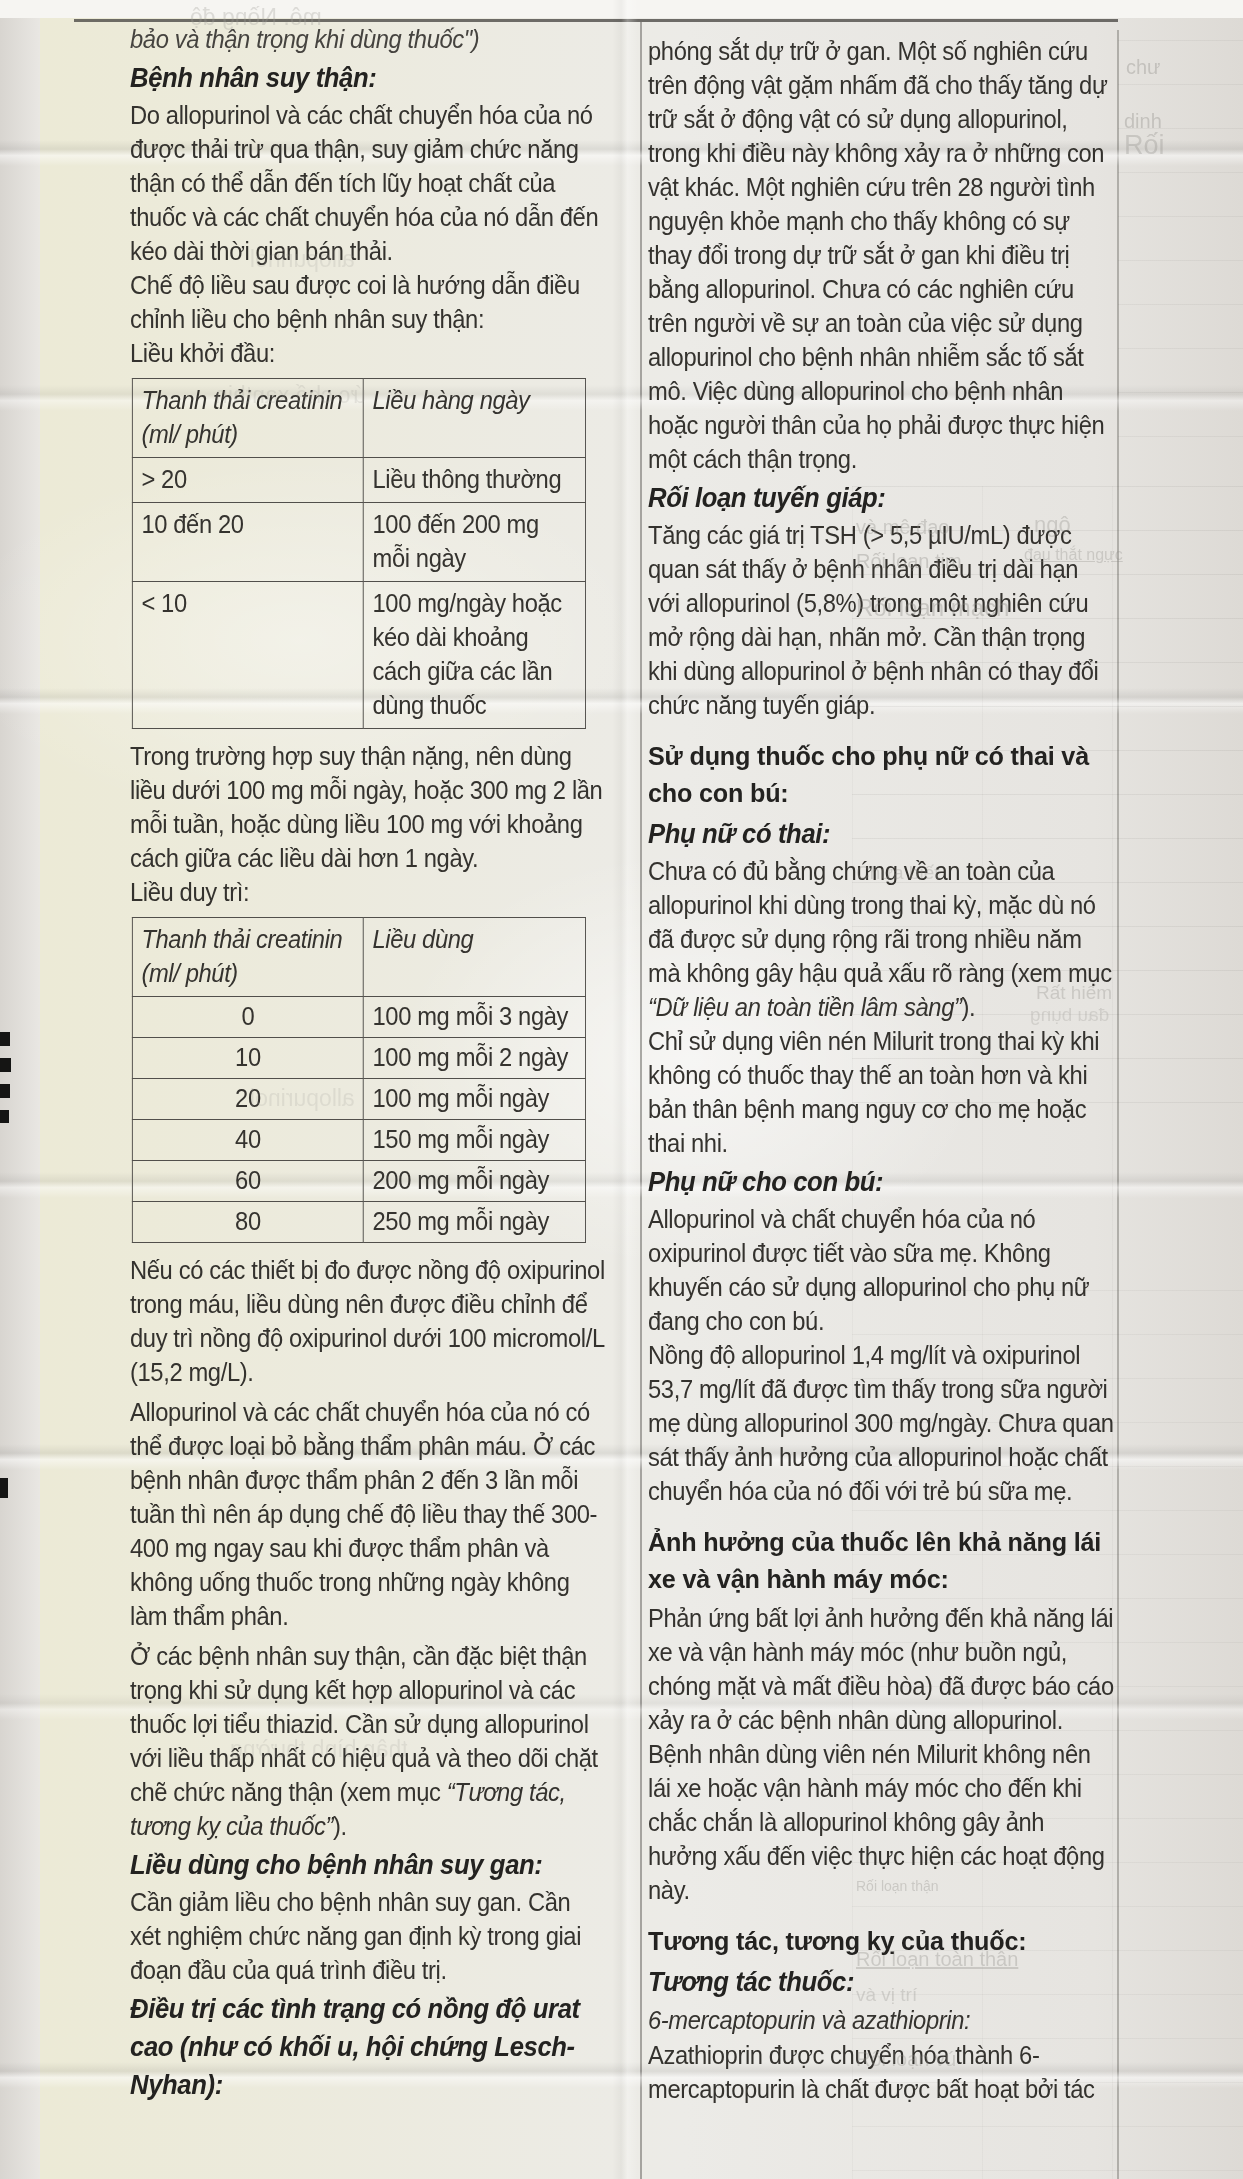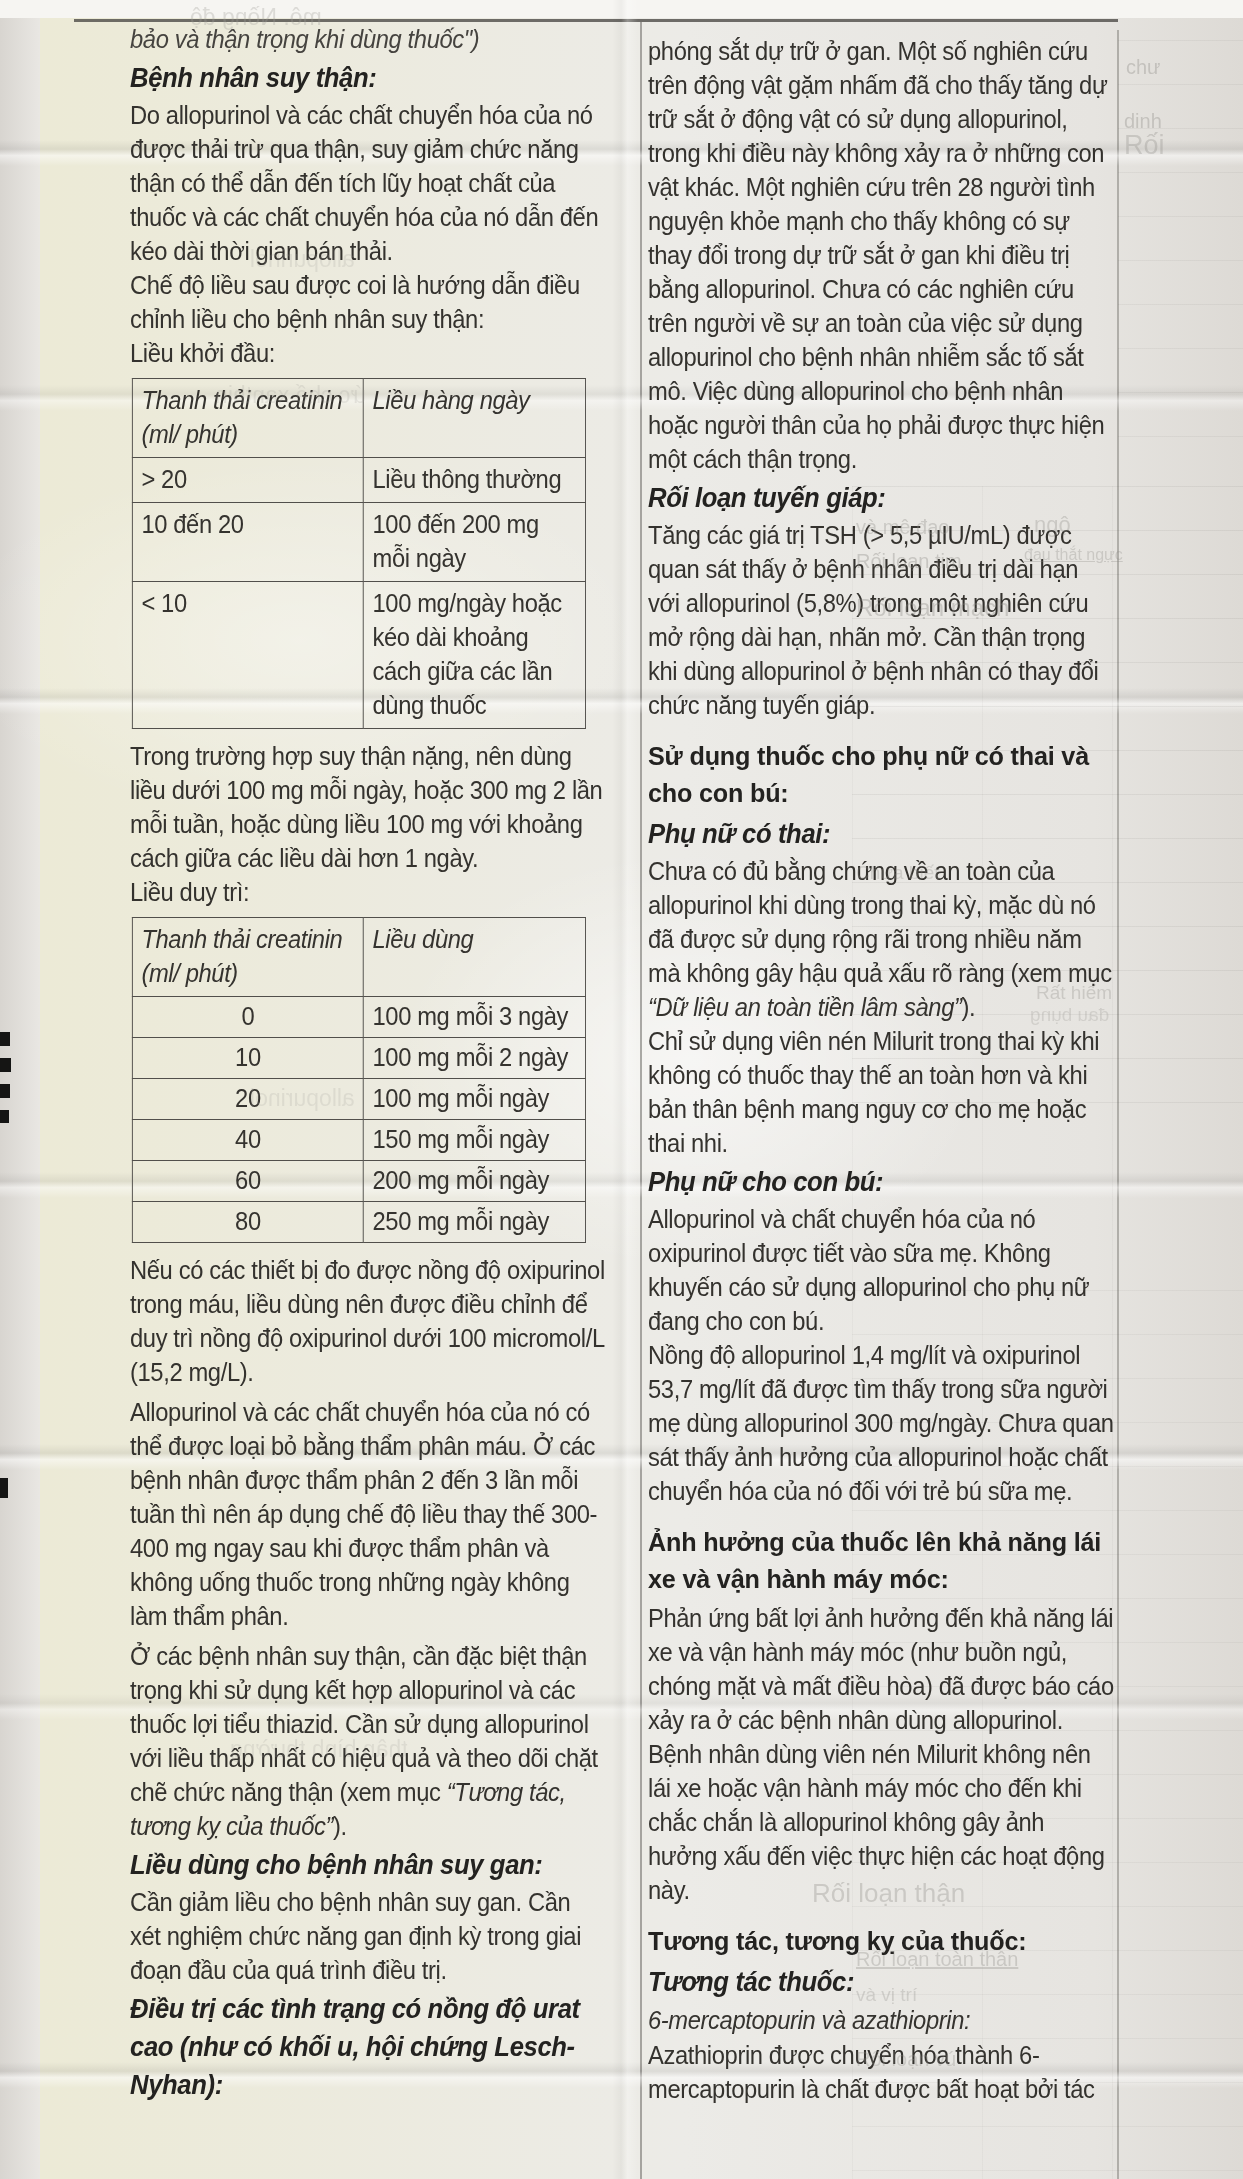--- a/index.html
+++ b/index.html
@@ -189,21 +189,21 @@
       <span class="ghost" style="left: 1124px; top: 92px; font-size: 20px; opacity: 0.35; margin-top: 18px;">dinh</span>
       <span class="ghost" style="left: 1124px; top: 130px; font-size: 27px; opacity: 0.3;">Rối</span>
       <span class="ghost" style="left: 1034px; top: 512px; font-size: 22px; opacity: 0.3;">ngộ</span>
       <span class="ghost" style="left: 856px; top: 516px; font-size: 20px; opacity: 0.32;">và mê đạo</span>
       <span class="ghost" style="left: 856px; top: 550px; font-size: 20px; opacity: 0.35;">Rối loạn tim</span>
       <span class="ghost" style="left: 1024px; top: 546px; font-size: 16px; opacity: 0.3; text-decoration: underline;">đau thắt ngực</span>
       <span class="ghost" style="left: 856px; top: 594px; font-size: 24px; opacity: 0.35;">Rối loạn mạch</span>
       <span class="ghost" style="left: 1036px; top: 950px; font-size: 19px; opacity: 0.3; margin-top: 32px;">Rất hiếm</span>
       <span class="ghost" style="left: 856px; top: 862px; font-size: 19px; opacity: 0.28;">Chưa biết</span>
       <span class="ghost mir" style="left: 1030px; top: 1004px; font-size: 19px; opacity: 0.3;">đau bụng</span>
-      <span class="ghost" style="left: 812px; top: 1878px; font-size: 26px; opacity: 0.32; text-align: center;">Rối loạn thận</span>
+      <span class="ghost" style="left: 856px; top: 1878px; font-size: 14px; opacity: 0.32; text-align: center;">Rối loạn thận</span>
       <span class="ghost" style="left: 856px; top: 1948px; font-size: 20px; opacity: 0.32; text-decoration: underline;">Rối loạn toàn thân</span>
       <span class="ghost" style="left: 856px; top: 1984px; font-size: 19px; opacity: 0.28;">và vị trí</span>
       <span class="ghost" style="left: 856px; top: 2048px; font-size: 20px; opacity: 0.3;">Rối loạn vú</span>
       <span class="ghost mir" style="left: 190px; top: 4px; font-size: 23px; opacity: 0.3;">mô. Nồng độ</span>
       <span class="ghost mir" style="left: 250px; top: 246px; font-size: 23px; opacity: 0.2;">allopurinol</span>
       <span class="ghost mir" style="left: 215px; top: 382px; font-size: 23px; opacity: 0.2;">ức chế xanthin</span>
       <span class="ghost mir" style="left: 250px; top: 1085px; font-size: 23px; opacity: 0.2;">allopurinol</span>
       <span class="ghost mir" style="left: 230px; top: 1736px; font-size: 23px; opacity: 0.2;">thận bình thường</span>
     </div>
 </div>

